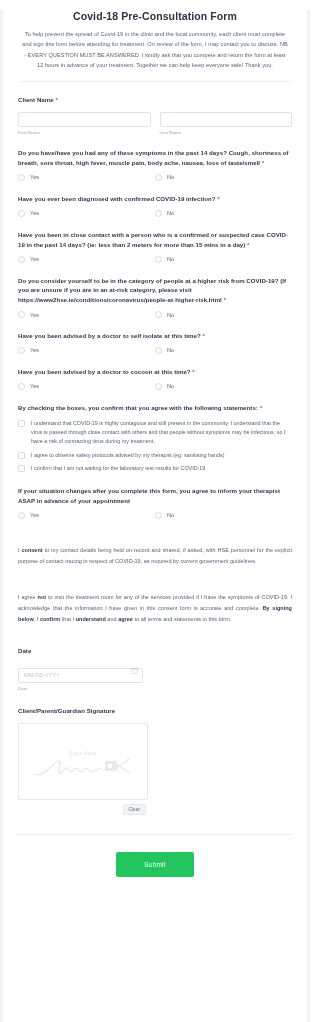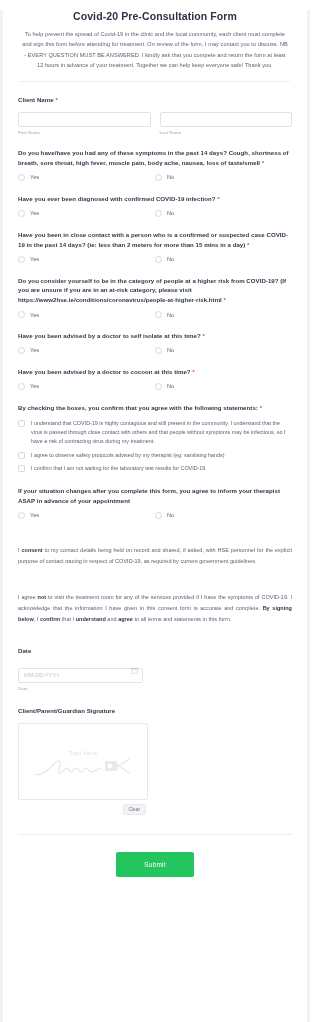--- a/index.html
+++ b/index.html
@@ -254,21 +254,21 @@
 </style>
 </head>
 <body>
 
 <div class="page">
   <div class="edge-left"></div>
   <div class="edge-right"></div>
 
   <div class="sheet">
 
-    <div class="form-title">Covid-20 Pre-Consultation Form</div>
+    <div class="form-title">Covid-18 Pre-Consultation Form</div>
     <div class="form-intro">To help prevent the spread of Covid-19 in the clinic and the local community, each client must complete and sign this form before attending for treatment. On review of the form, I may contact you to discuss. NB - EVERY QUESTION MUST BE ANSWERED. I kindly ask that you compete and return the form at least 12 hours in advance of your treatment. Together we can help keep everyone safe! Thank you.</div>
     <div class="divider"></div>
 
     <div class="field-block">
       <div class="q-label"><span>Client Name</span> <span class="req">*</span></div>
       <div class="name-row">
         <div class="name-col">
           <input class="text-input" type="text" placeholder="" style="">
           <div class="sub-label">First Name</div>
         </div>

